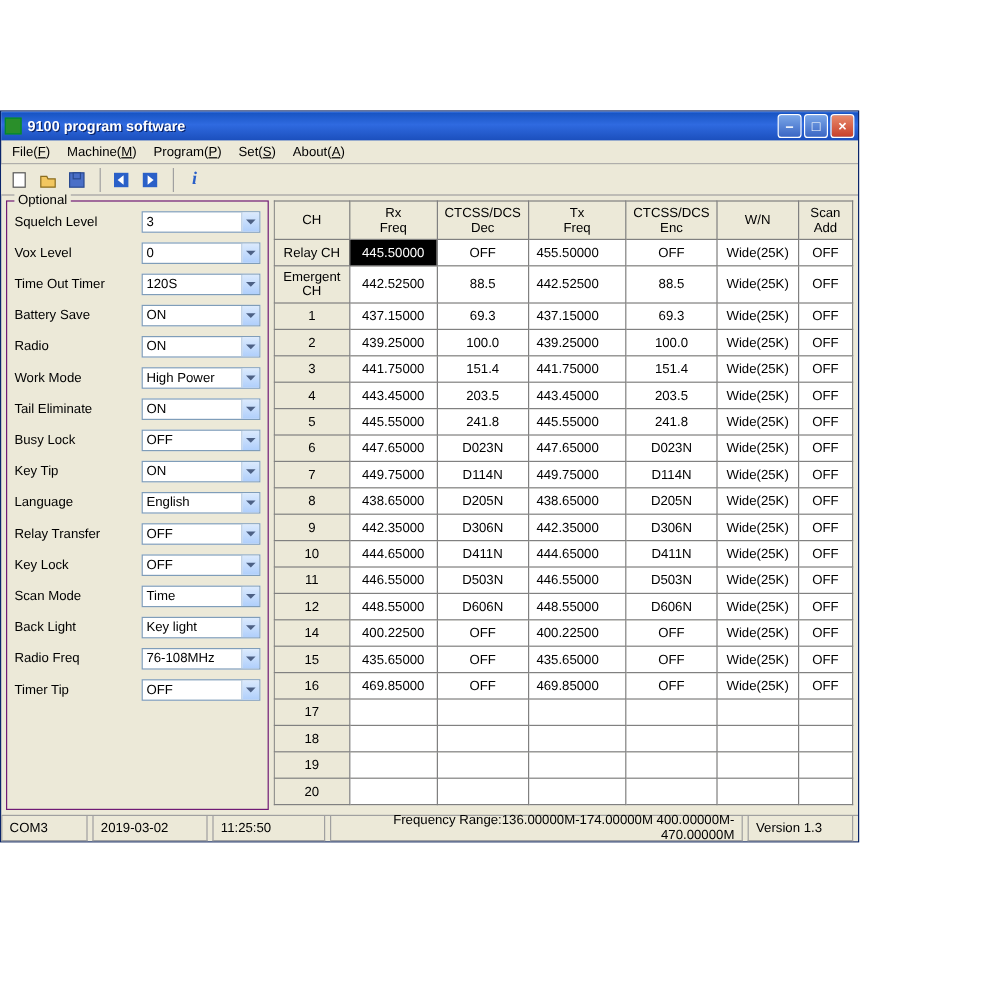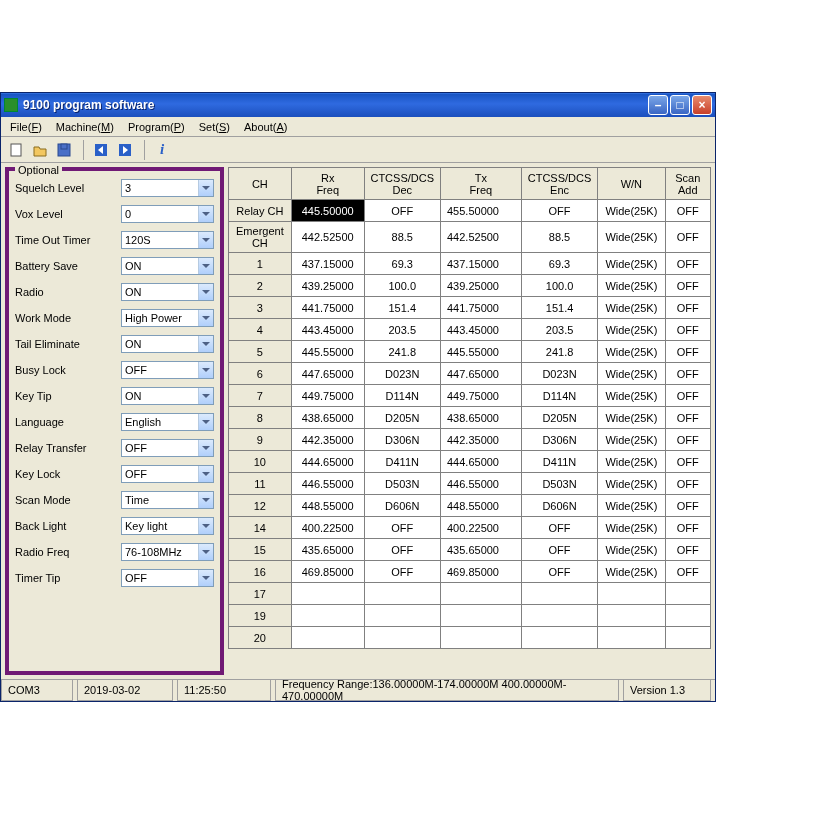--- a/index.html
+++ b/index.html
@@ -86,21 +86,21 @@
 }
 .content {
   display: flex;
   height: 516px;
 }
 .optional-panel {
   width: 227px;
   padding: 4px 4px 4px 4px;
 }
 .optional-group {
-  border: 4px solid #701a75;
+  border: 1px solid #701a75;
   padding: 8px 6px 6px 6px;
   position: relative;
   height: 100%;
 }
 .optional-group .legend {
   position: absolute;
   top: -7px; left: 6px;
   background: #ece9d8;
   padding: 0 3px;
 }
@@ -178,20 +178,21 @@
   background: #ece9d8;
 }
 .statusbar .cell {
   border: 1px solid #a0a0a0;
   border-top: none;
   padding: 3px 6px;
   margin-right: 4px;
   display: flex;
   align-items: center;
   font-size: 11px;
+  text-align: right;
 }
 
 .ic-new rect { fill:#fff; stroke:#555; }
 .ic-open path { fill:#f2c760; stroke:#8a6d1f; }
 .ic-save rect { fill:#4a6fc7; stroke:#2a4a90; }
 .ic-left rect { fill:#2a60c8; }
 .ic-right rect { fill:#2a60c8; }
 .ic-info { color:#2a60c8; font-family: Georgia, serif; font-weight:bold; font-style:italic; font-size:15px; }
 </style>
 </head>
@@ -540,20 +541,29 @@
             <tr>
               <th class="row-head">17</th>
               <td class="rx"></td>
               <td class=""></td>
               <td class="tx"></td>
               <td class=""></td>
               <td class=""></td>
               <td class=""></td>
             </tr>
             <tr>
+              <th class="row-head">18</th>
+              <td class="rx"></td>
+              <td class=""></td>
+              <td class="tx"></td>
+              <td class=""></td>
+              <td class=""></td>
+              <td class=""></td>
+            </tr>
+            <tr>
               <th class="row-head">19</th>
               <td class="rx"></td>
               <td class=""></td>
               <td class="tx"></td>
               <td class=""></td>
               <td class=""></td>
               <td class=""></td>
             </tr>
             <tr>
               <th class="row-head">20</th>

